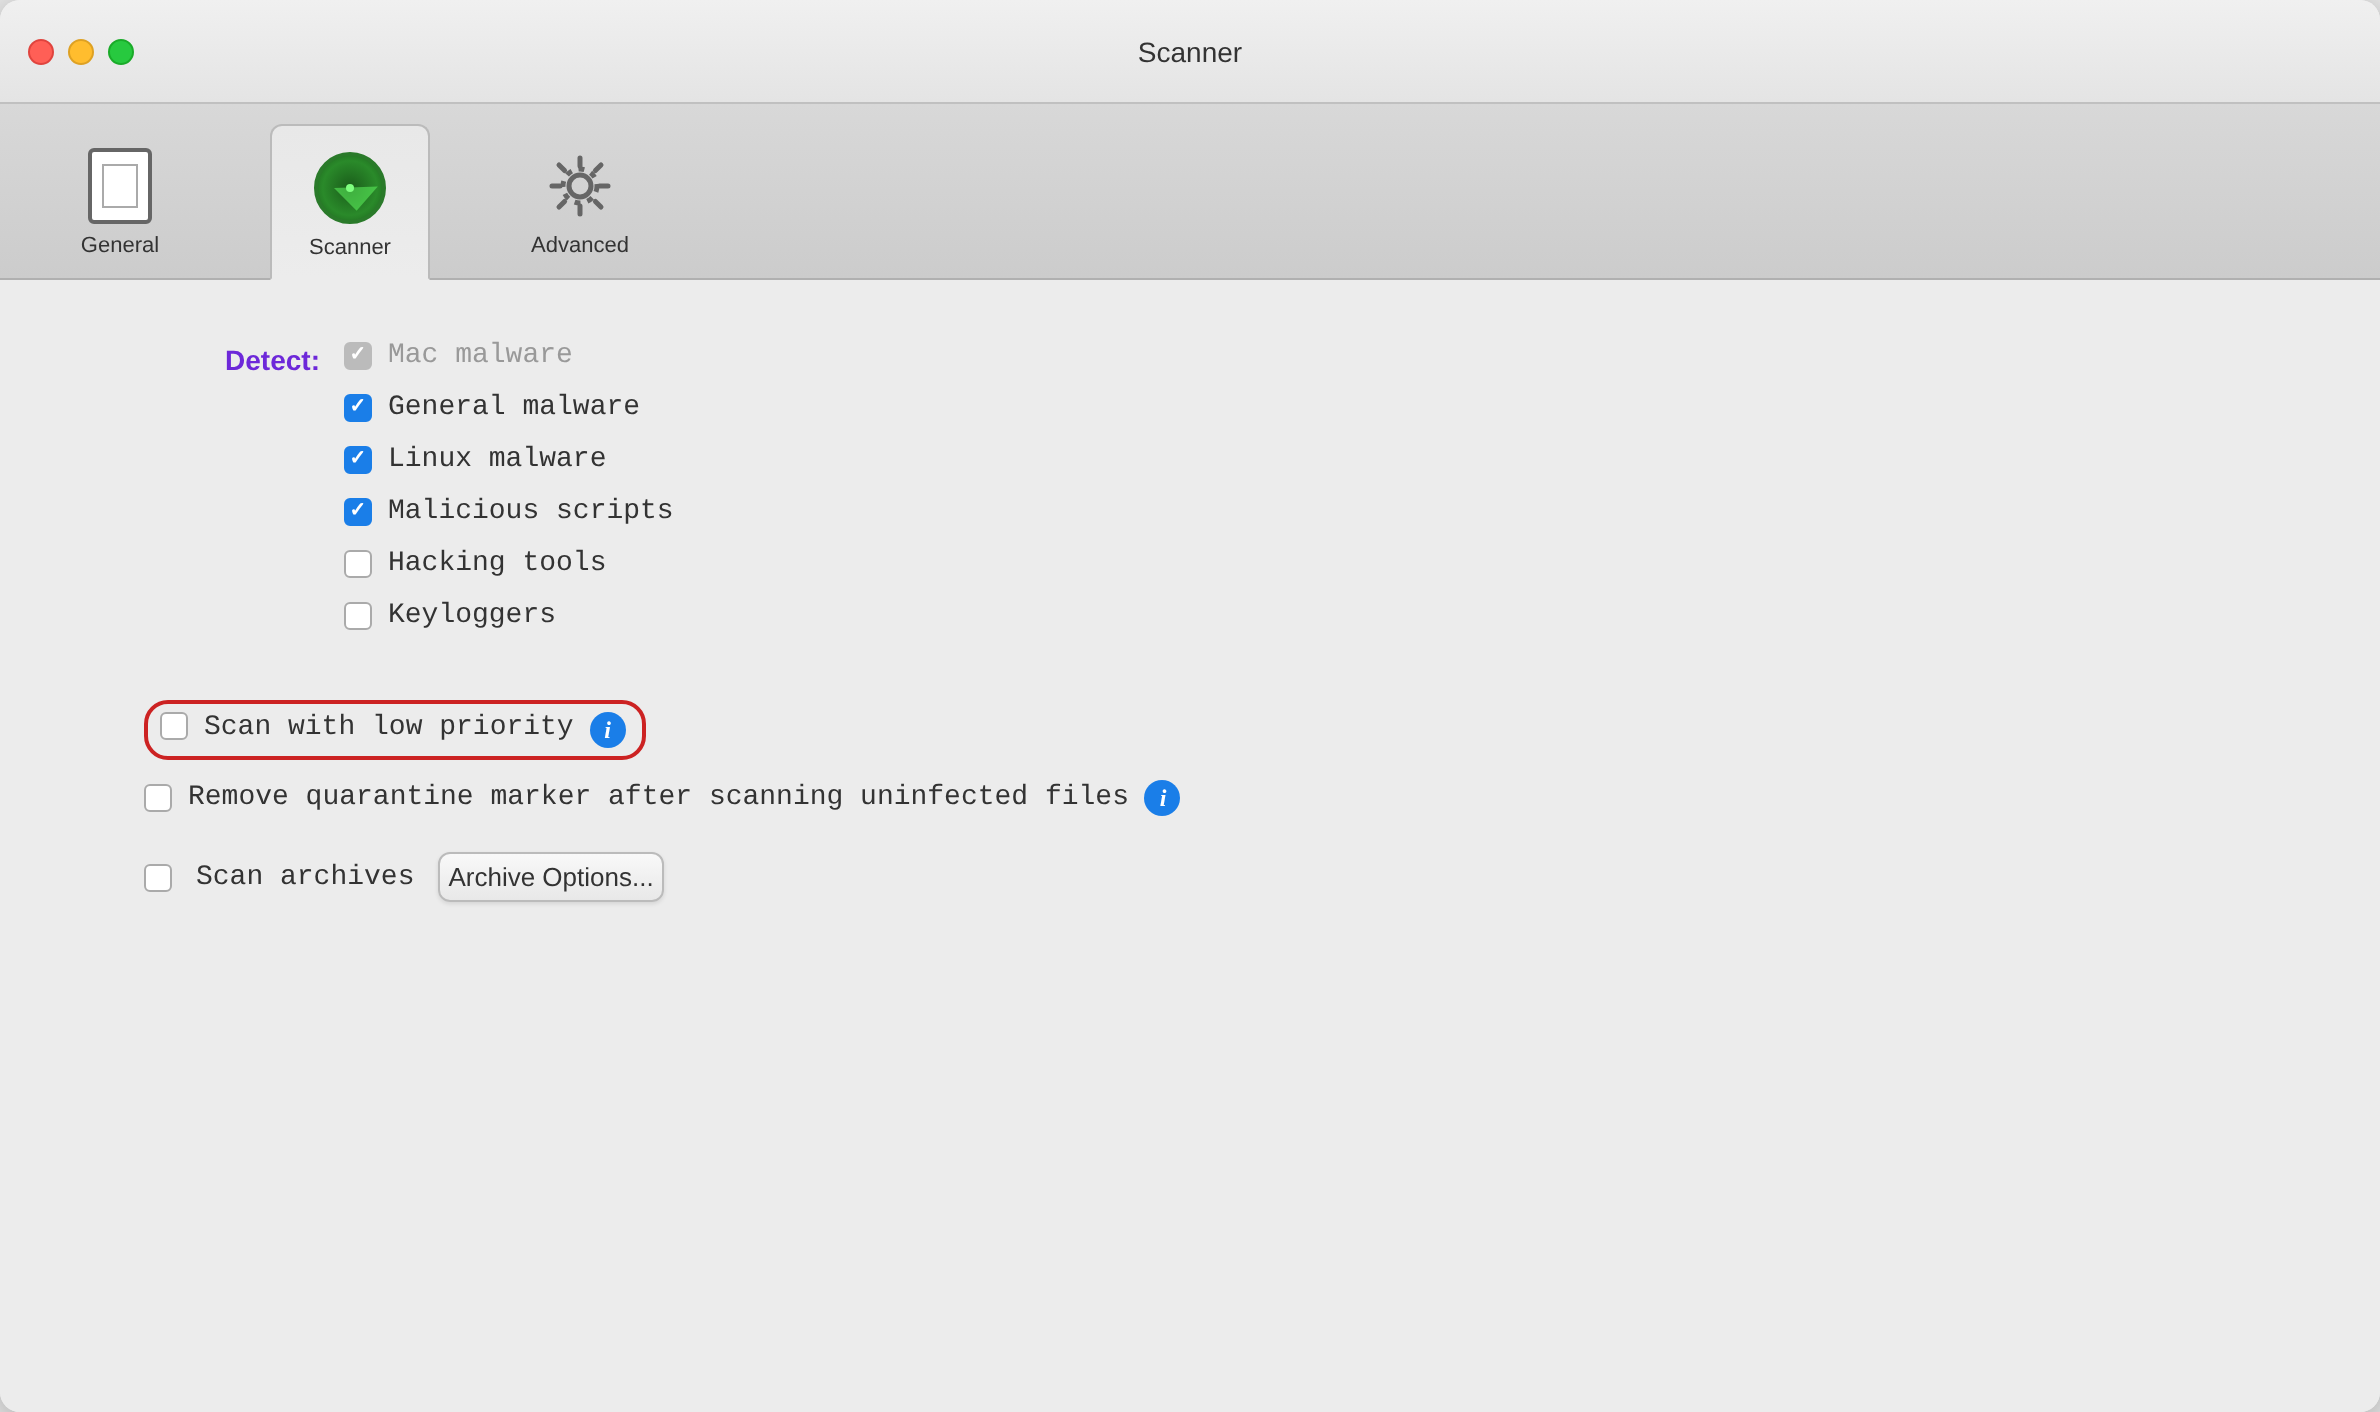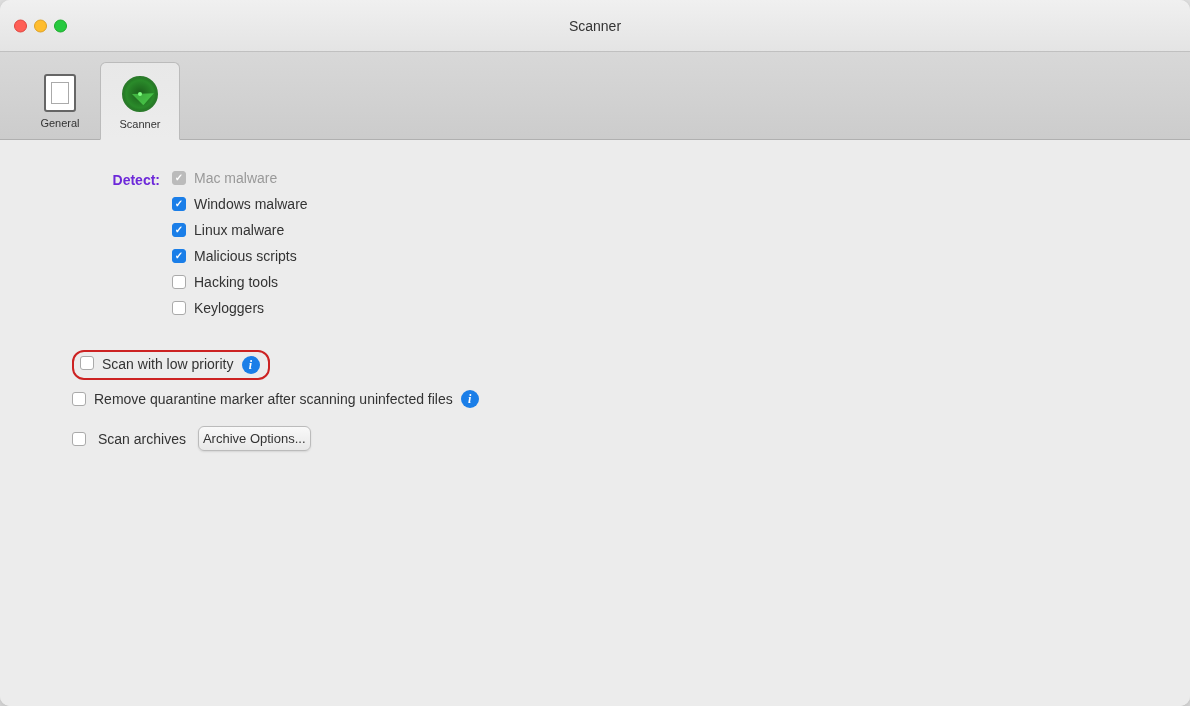--- a/index.html
+++ b/index.html
@@ -64,20 +64,21 @@
 
     
     .toolbar {
       background: linear-gradient(to bottom, #d8d8d8, #cccccc);
       border-bottom: 1px solid #b0b0b0;
       display: flex;
       align-items: flex-end;
       padding: 0 20px;
       height: 88px;
       flex-shrink: 0;
+      gap: 35px;
     }
 
     .tab-item {
       display: flex;
       flex-direction: column;
       align-items: center;
       justify-content: center;
       width: 80px;
       height: 78px;
       cursor: pointer;
@@ -231,20 +232,21 @@
       content: '✓';
       color: white;
       font-size: 10px;
       font-weight: 700;
       line-height: 1;
     }
 
     .checkbox-label {
       font-size: 14px;
       color: #333;
+      font-family: Liberation Mono, monospace;
     }
 
     .checkbox-label.dimmed {
       color: #999;
     }
 
     
     .info-btn {
       width: 18px;
       height: 18px;
@@ -320,36 +322,46 @@
       <span class="tab-label">General</span>
     </div>
 
     <div class="tab-item active">
       <div class="tab-icon">
         <div class="icon-scanner"></div>
       </div>
       <span class="tab-label">Scanner</span>
     </div>
 
+    <div class="tab-item">
+      <div class="tab-icon">
+        <svg class="gear-svg" viewBox="0 0 34 34" fill="none" xmlns="http://www.w3.org/2000/svg">
+          <circle cx="17" cy="17" r="5.5" stroke="#666" stroke-width="2.5"></circle>
+          <path d="M17 3v4M17 27v4M3 17h4M27 17h4M6.5 6.5l2.8 2.8M24.7 24.7l2.8 2.8M27.5 6.5l-2.8 2.8M9.3 24.7l-2.8 2.8" stroke="#666" stroke-width="2.5" stroke-linecap="round"></path>
+          <circle cx="17" cy="17" r="8.5" stroke="#666" stroke-width="2.5" stroke-dasharray="3 3.5"></circle>
+        </svg>
+      </div>
+      <span class="tab-label">Advanced</span>
+    </div>
   </div>
 
   <div class="content">
 
     <div class="section">
       <div class="section-label">Detect:</div>
       <div class="section-content">
 
         <div class="checkbox-row">
           <div class="mac-checkbox checked-gray"></div>
           <span class="checkbox-label dimmed">Mac malware</span>
         </div>
 
         <div class="checkbox-row">
           <div class="mac-checkbox checked-blue"></div>
-          <span class="checkbox-label">Windows malware</span>
+          <span class="checkbox-label">General malware</span>
         </div>
 
         <div class="checkbox-row">
           <div class="mac-checkbox checked-blue"></div>
           <span class="checkbox-label">Linux malware</span>
         </div>
 
         <div class="checkbox-row">
           <div class="mac-checkbox checked-blue"></div>
           <span class="checkbox-label">Malicious scripts</span>

